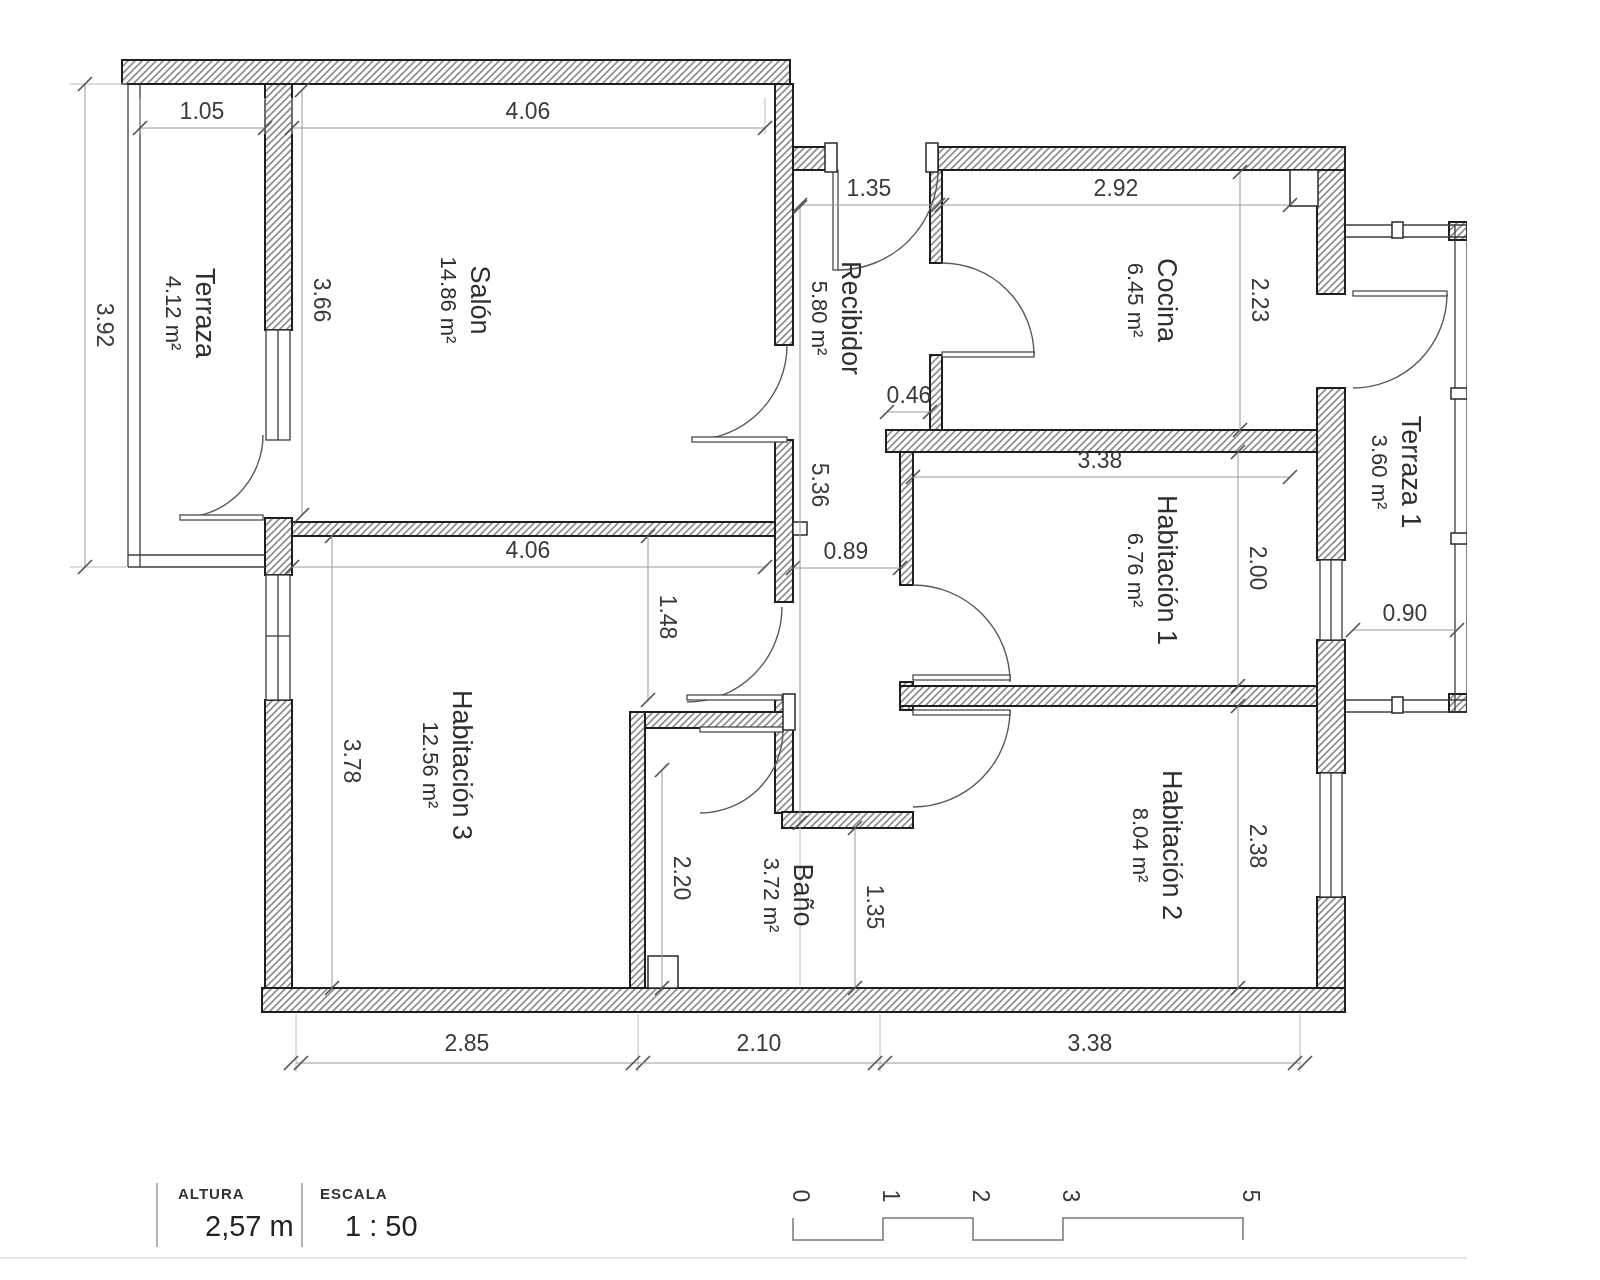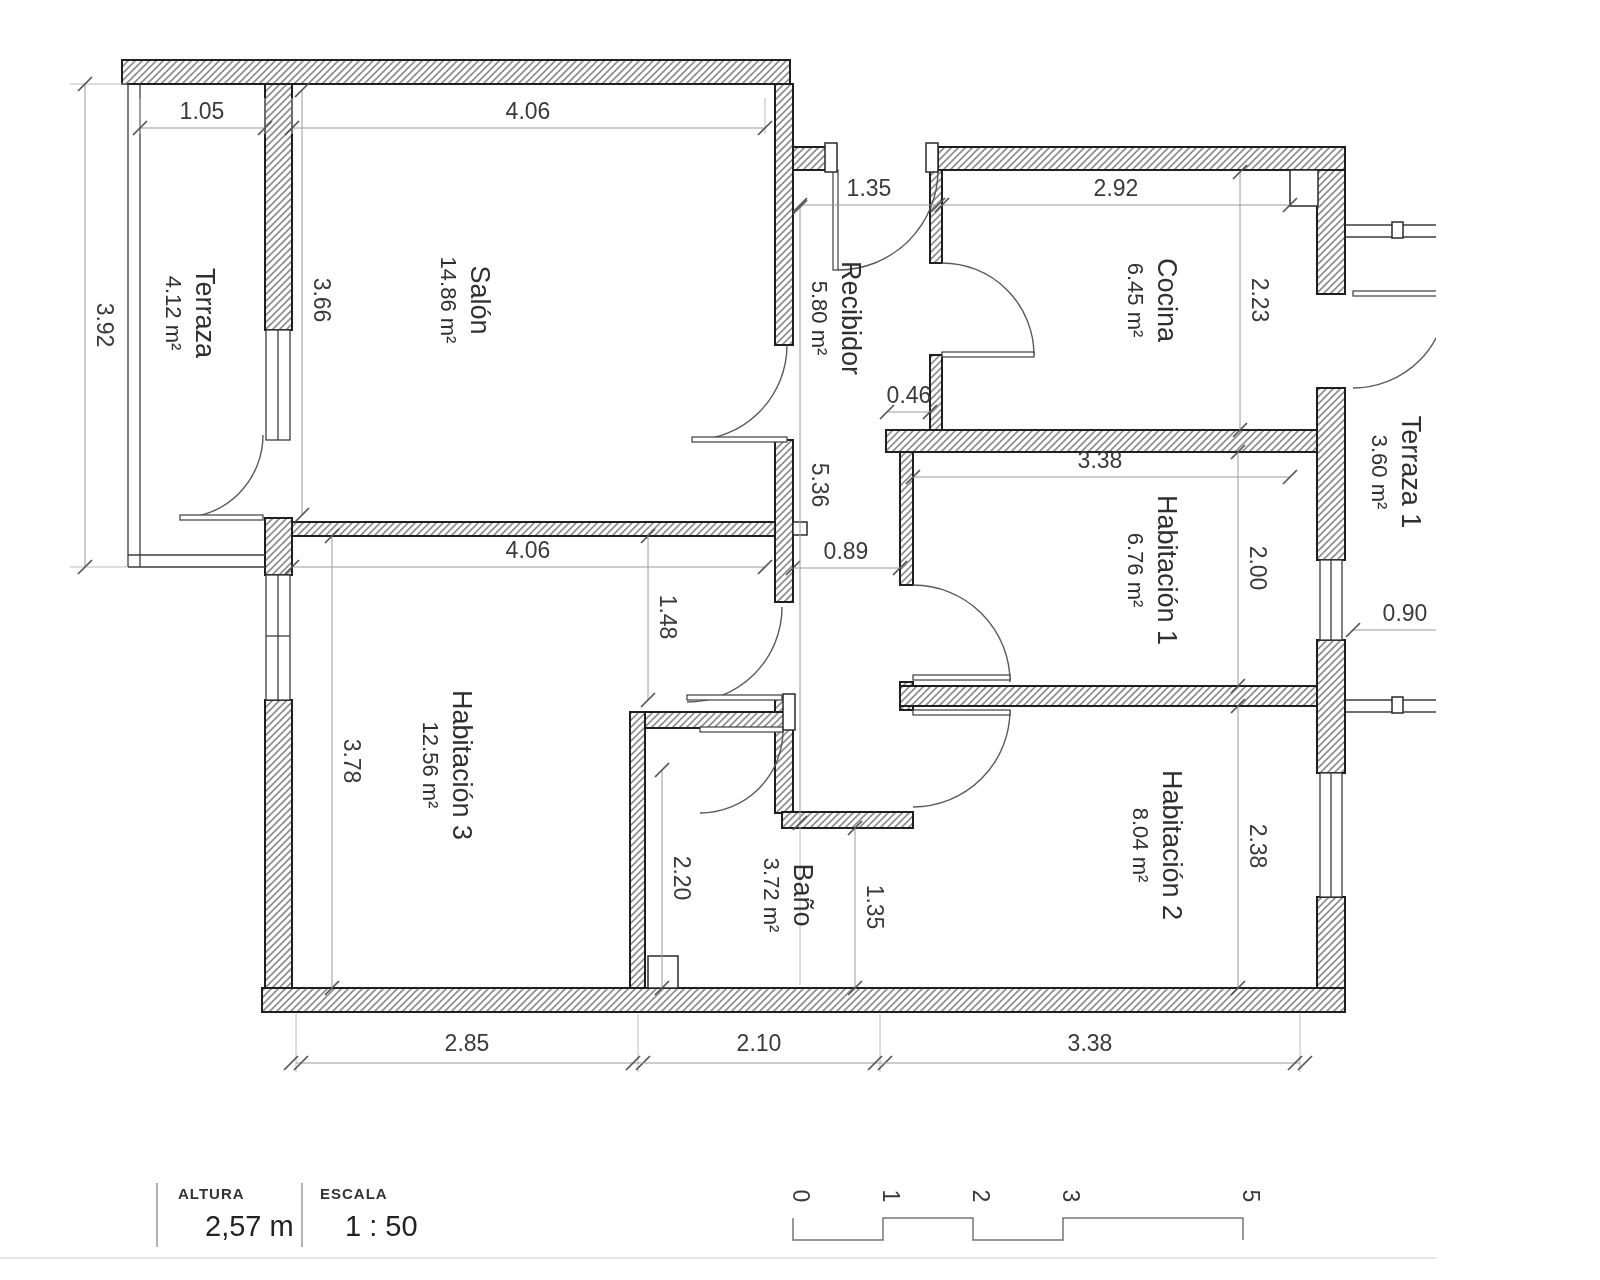--- a/index.html
+++ b/index.html
@@ -1,16 +1,16 @@
 <!DOCTYPE html>
 <html><head>
 <meta charset="utf-8">
 <style>
   html,body{margin:0;padding:0;background:#fff;}
-  .page{position:relative;width:1436px;height:1280px;background:#fff;overflow:hidden;}
+  .page{position:relative;width:1436px;height:1280px;background:#fff;overflow:hidden;padding-left:31px;}
   svg{position:absolute;left:0;top:0;}
   text{font-family:"Liberation Sans","DejaVu Sans",sans-serif;fill:#3a3a3a;}
   .wall{fill:url(#hatch);stroke:#1f1f1f;stroke-width:2;}
   .thinline{stroke:#3c3c3c;stroke-width:1.3;fill:none;}
   .winrect{fill:#ffffff;stroke:#3c3c3c;stroke-width:1.3;}
   .jamb{fill:#ffffff;stroke:#2a2a2a;stroke-width:1.5;}
   .arc{fill:none;stroke:#5a5a5a;stroke-width:1.4;}
   .leaf{fill:#ffffff;stroke:#3c3c3c;stroke-width:1.2;}
   .dimline{stroke:#9a9a9a;stroke-width:1;fill:none;}
   .extline{stroke:#bcbcbc;stroke-width:1;}

